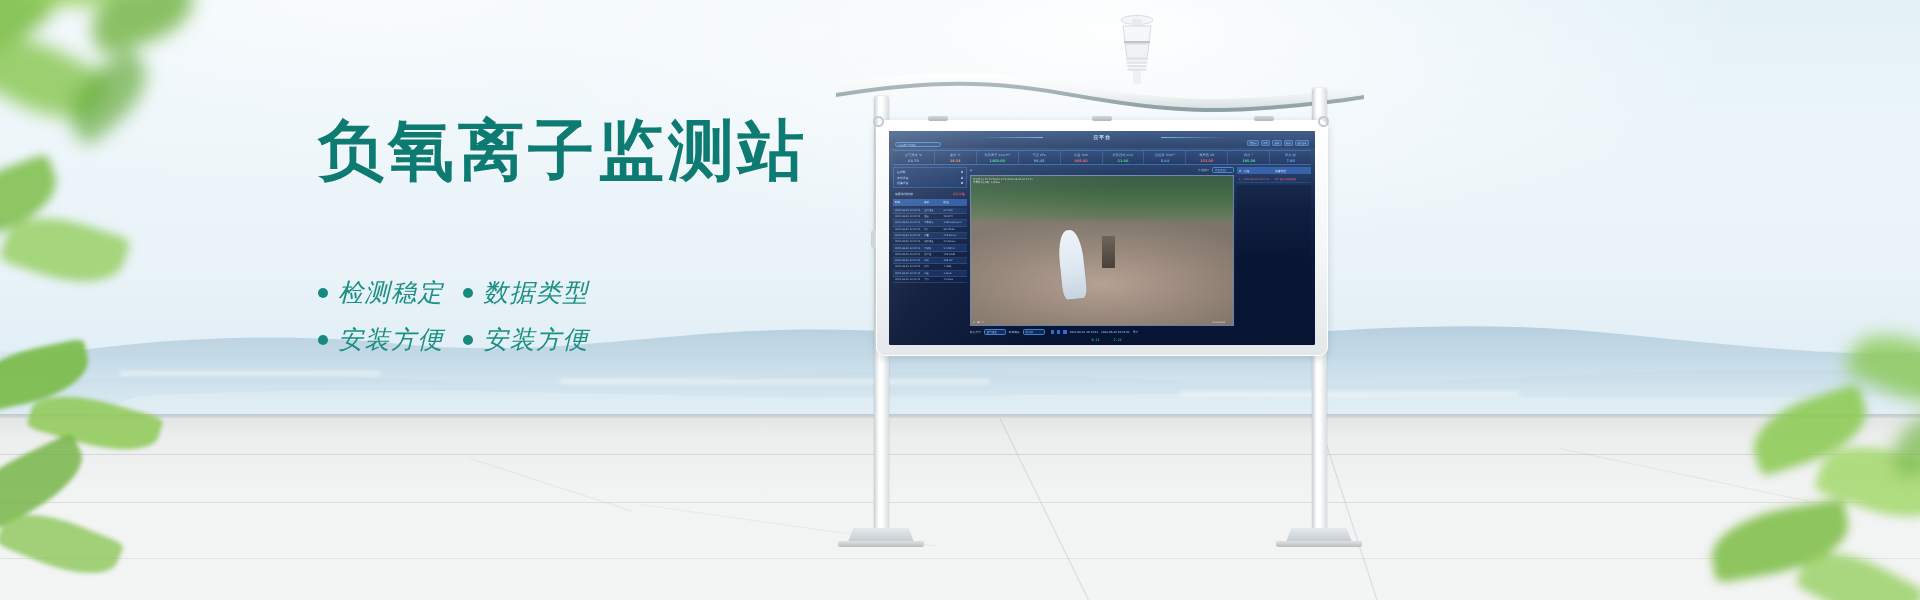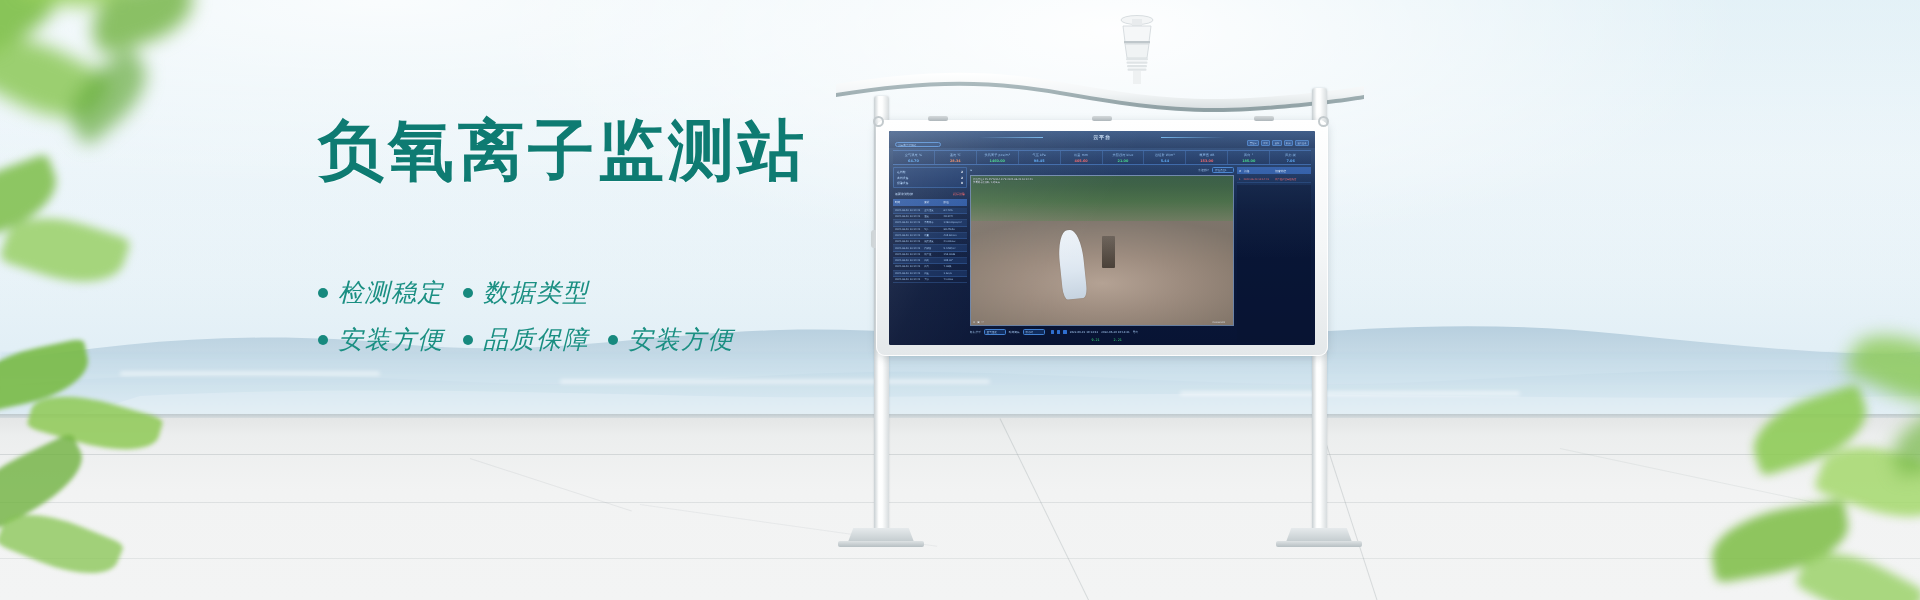--- a/index.html
+++ b/index.html
@@ -382,24 +382,20 @@
         </div>
         <div class="feature-item wide">
           <span class="dot"></span>
           <span>数据类型</span>
         </div>
       </div>
       <div class="feature-row">
         <div class="feature-item">
           <span class="dot"></span>
           <span>安装方便</span>
-        </div>
-        <div class="feature-item">
-          <span class="dot"></span>
-          <span>品质保障</span>
         </div>
         <div class="feature-item wide">
           <span class="dot"></span>
           <span>安装方便</span>
         </div>
       </div>
     </div>
   </div>
 
   <div class="station">

